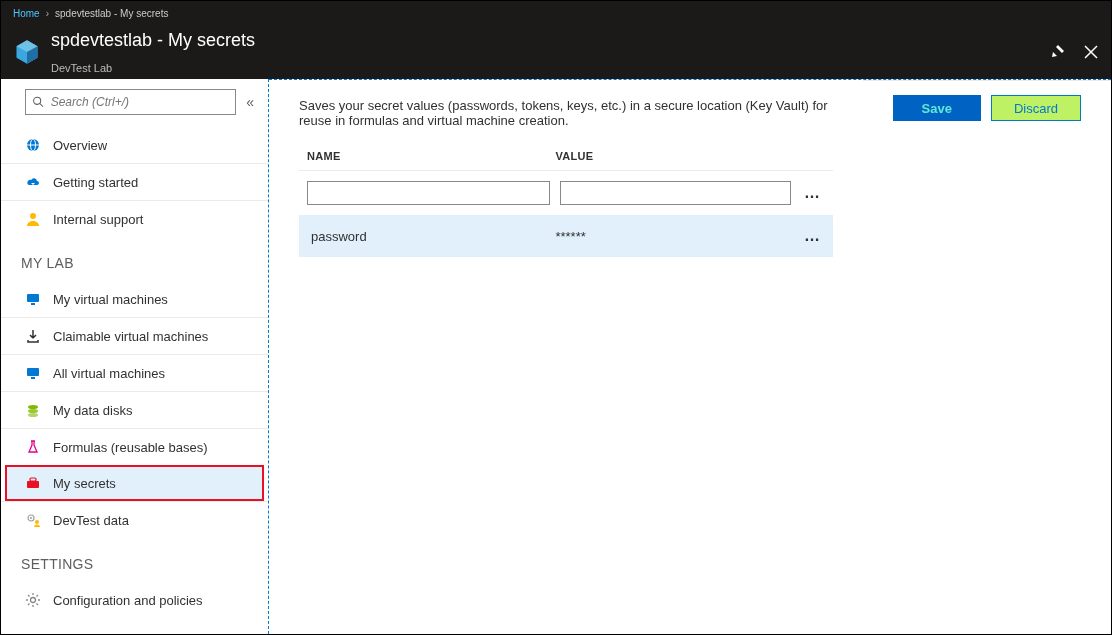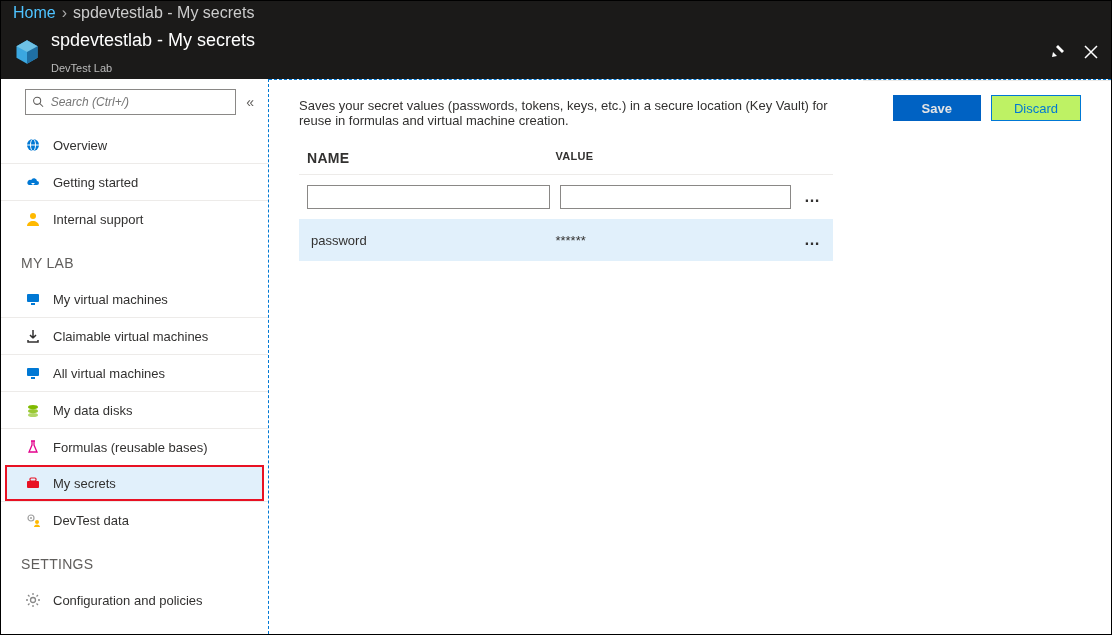--- a/index.html
+++ b/index.html
@@ -1,18 +1,18 @@
 <!DOCTYPE html>
 <html><head>
 <meta charset="utf-8">
 <style>
 * { box-sizing: border-box; margin: 0; padding: 0; }
 body { font-family: "Segoe UI", Arial, sans-serif; font-size: 13px; color: #323130; background: #fff; width: 1112px; height: 635px; overflow: hidden; border: 1px solid #000; position: relative; }
 
-.topbar { background: #1b1a19; color: #fff; height: 24px; display: flex; align-items: center; padding: 12px 12px; font-size: 16px; }
+.topbar { background: #1b1a19; color: #fff; height: 24px; display: flex; align-items: center; padding: 12px 12px; font-size: 10px; }
 .topbar a { color: #4fc3ff; text-decoration: none; }
 .topbar .sep { margin: 0 6px; color: #aaa; }
 .topbar .crumb { color: #ccc; }
 
 .blade-header { background: #1b1a19; color: #fff; height: 54px; display: flex; align-items: center; padding: 0 12px; }
 .blade-header .cube { width: 28px; height: 28px; margin-right: 10px; }
 .blade-header .titles { flex: 1; }
 .blade-header .title { font-size: 18px; font-weight: 400; }
 .blade-header .subtitle { font-size: 11px; color: #bbb; margin-top: 11px; }
 .blade-header .hdr-icon { width: 16px; height: 16px; margin-left: 18px; cursor: pointer; color: #fff; }
@@ -34,37 +34,37 @@
 .menu-item .mi-label { color: #323130; }
 .menu-item.selected { background: #e1f0fb; border: 2px solid #e81123 !important; margin: 0 4px; padding: 8px 18px; }
 .menu-item.selected .mi-label { color: #323130; }
 
 .main { flex: 1; display: flex; flex-direction: row; border-top: 1px dashed #0078d4; }
 .main-body { flex: 1; padding: 18px 30px; overflow: auto; }
 .desc { font-size: 13px; color: #323130; margin-bottom: 22px; }
 
 .secrets-table { width: 100%; }
 .secrets-head { display: flex; padding: 0 8px 8px; border-bottom: 1px solid #edebe9; }
-.col-name { flex: 0 0 48%; font-size: 14px; font-weight: 600; color: #323130; letter-spacing: 0.3px; }
+.col-name { flex: 0 0 48%; font-size: 11px; font-weight: 600; color: #323130; letter-spacing: 0.3px; }
 .col-value { flex: 1; font-size: 11px; font-weight: 600; color: #323130; letter-spacing: 0.3px; }
 .col-actions { flex: 0 0 34px; }
 
 .input-row { display: flex; align-items: center; padding: 10px 8px; gap: 10px; }
 .input-row input { height: 24px; border: 1px solid #8a8886; padding: 0 6px; font-size: 13px; }
 .input-row .inp-name { flex: 0 0 47%; }
 .input-row .inp-value { flex: 1; }
 .input-row .ellipsis, .data-row .ellipsis { width: 24px; text-align: center; font-weight: bold; font-size: 16px; cursor: pointer; color: #323130; letter-spacing: 1px; }
 
 .data-row { display: flex; align-items: center; padding: 12px 8px; background: #e1f0fb; }
 .data-row .cell-name { flex: 0 0 48%; padding-left: 4px; }
 .data-row .cell-value { flex: 1; }
 
 .footer { border-top: 1px solid #edebe9; padding: 14px 30px; display: flex; gap: 10px; }
 .btn { height: 26px; padding: 0 22px; font-size: 13px; cursor: pointer; border: 1px solid #0078d4; background: #bef264; color: #0078d4; }
-.btn.primary { background: #0062c3; color: #e5e5e5; border-color: #0062c3; font-weight: 600; padding: 0 28px; text-align: right; }
+.btn.primary { background: #0062c3; color: #5eead4; border-color: #0062c3; font-weight: 600; padding: 0 28px; text-align: right; }
 </style>
 </head>
 <body>
 
 <div class="topbar">
   <a href="#">Home</a>
   <span class="sep">›</span>
   <span class="crumb">spdevtestlab - My secrets</span>
 </div>
 

